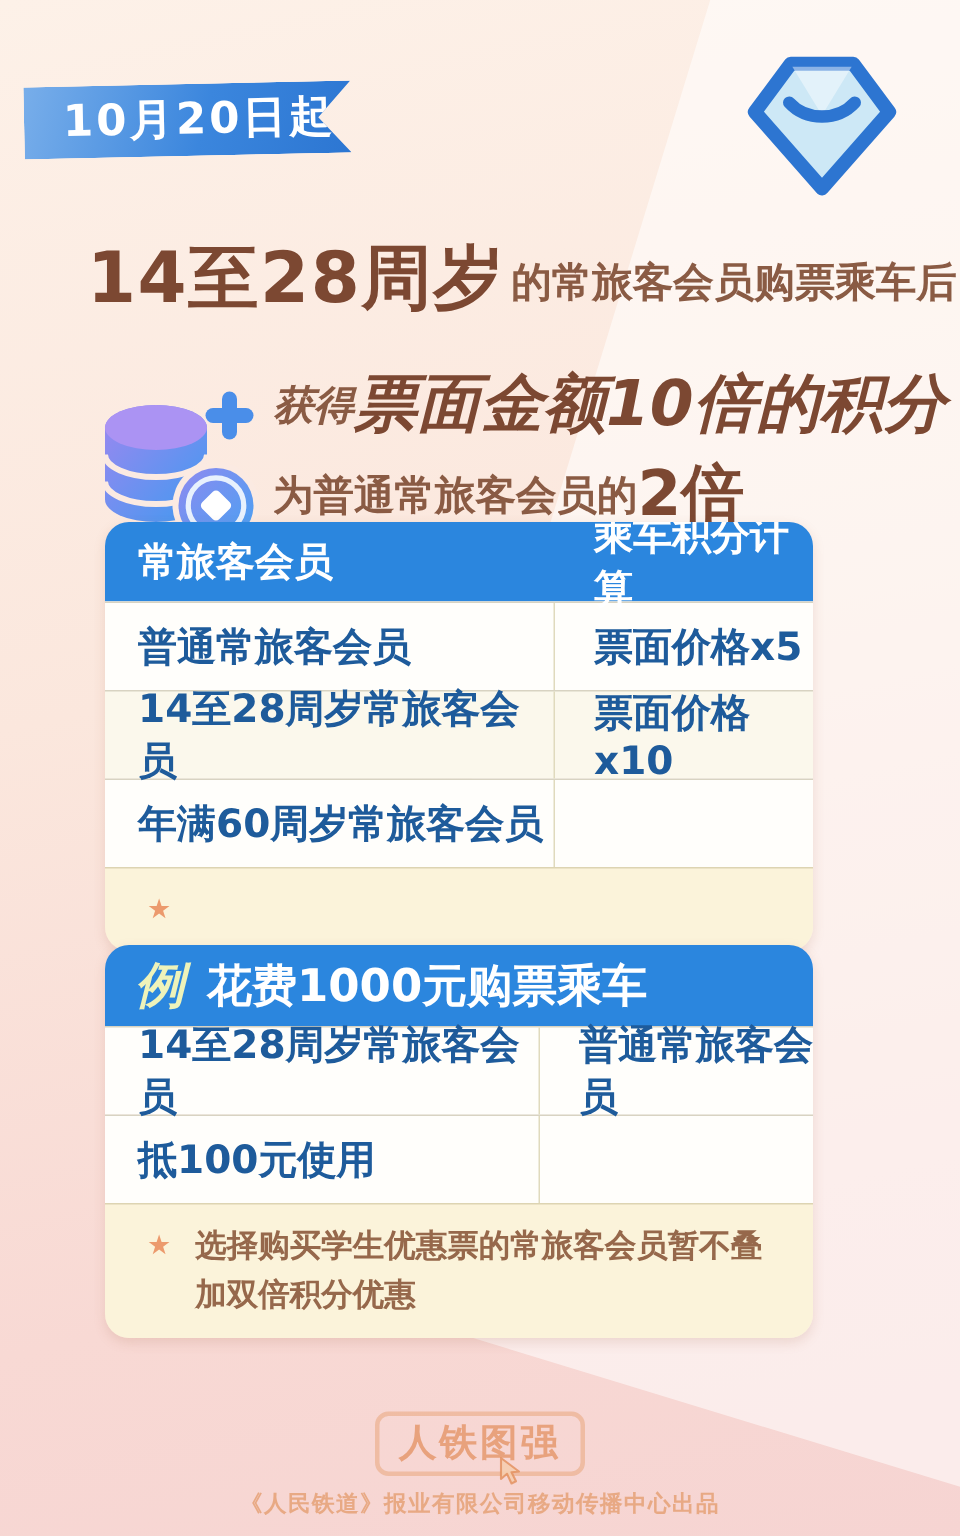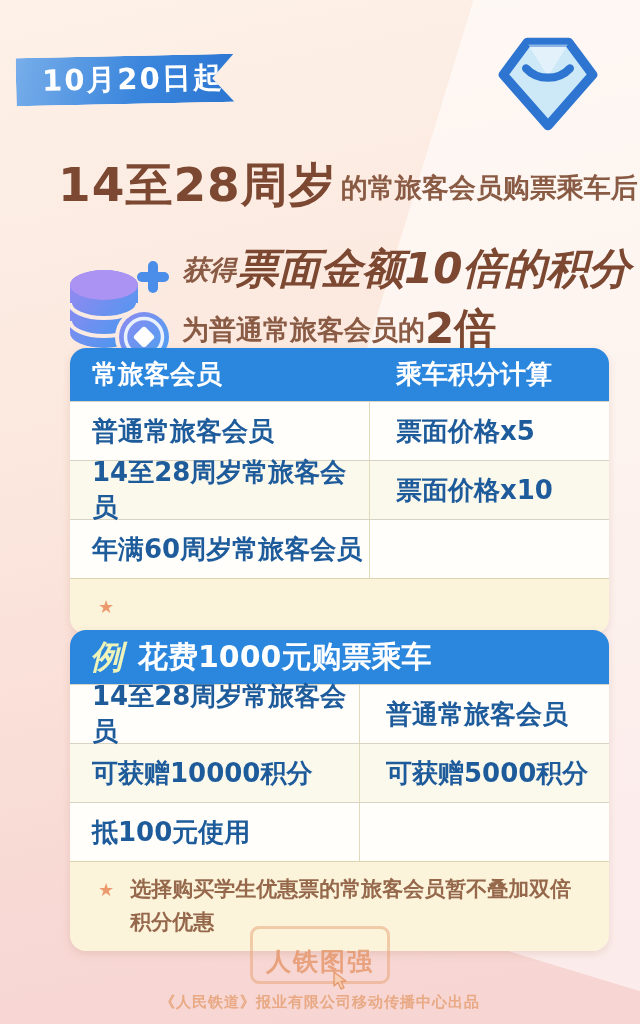--- a/index.html
+++ b/index.html
@@ -33,21 +33,21 @@
   .h-row { display:flex; align-items:flex-start; margin-top:24px; }
   .coins { width:114px; height:112px; flex:none; margin-left:2px; margin-top:14px; }
   .h-lines { margin-left:8px; }
   .h-line2,.h-line3 { font-size:27px; font-weight:bold; color:#8a5b44; white-space:nowrap; }
   .h-line2 { margin-top:0;font-style:italic; }
   .h-line2 .em,.h-line3 .em { font-size:42px; color:#7c4832; vertical-align:-4px; }
   .h-line3 { margin-top:4px; }
 
   
   .card {
-    position:absolute; left:70px; width:539px; border-radius:16px; overflow:hidden;
+    position:absolute; left:70px; width:472px; border-radius:16px; overflow:hidden;
     box-shadow:0 3px 8px rgba(170,110,85,0.18);
   }
   .card1 { top:348px; }
   .card2 { top:630px; }
   .t-header { display:flex; align-items:center; background:#2b86de; height:53px;
     color:#ffffff; font-weight:bold; font-size:26px; }
   .t-header .c1 { width:300px; box-sizing:border-box; padding-left:22px; }
   .t-header .c2 { flex:1; padding-left:26px; }
   .t-row { display:flex; align-items:stretch; height:58px; background:#fffefb;
     font-size:26px; font-weight:bold; color:#1e5b9b; border-top:1px solid #d8d3c2; }
@@ -63,21 +63,21 @@
   .t-note .star { color:#ec9a6d; font-size:18px; margin-right:16px; margin-top:3px; flex:none; }
   .t2-header { display:flex; align-items:center; background:#2b86de; height:54px;
     box-sizing:border-box; padding-left:20px; }
   .t2-badge { color:#eef3ba; font-style:italic; font-weight:bold; font-size:33px;
     margin-right:14px; letter-spacing:1px; }
   .t2-title { color:#ffffff; font-weight:bold; font-size:30px; }
 
   
   .footer { position:absolute; left:0; right:0; bottom:12px; text-align:center; }
   .logo-badge { display:inline-block; position:relative; border:3px solid rgba(231,162,115,0.5);
-    border-radius:9px; padding:16px 13px 3px 13px; color:rgba(226,142,92,0.72);
+    border-radius:9px; padding:1px 13px 3px 13px; color:rgba(226,142,92,0.72);
     font-weight:bold; font-size:25px; letter-spacing:2px; }
   .logo-cursor { position:absolute; left:58%; bottom:-10px; width:18px; height:20px; }
   .credit { margin-top:9px; color:rgba(231,166,128,0.95); font-size:15px; font-weight:bold;
     letter-spacing:1px; }
 </style>
 </head>
 <body>
 
 <div class="poster">
   <div class="diag-band"></div>
@@ -155,24 +155,20 @@
 
   <div class="card card2">
     <div class="t2-header">
       <span class="t2-badge">例</span>
       <span class="t2-title">花费1000元购票乘车</span>
     </div>
     <div class="t-row">
       <div class="c1">14至28周岁常旅客会员</div>
       <div class="c2">普通常旅客会员</div>
     </div>
-    <div class="t-row alt">
-      <div class="c1">可获赠10000积分</div>
-      <div class="c2">可获赠5000积分</div>
-    </div>
     <div class="t-row">
       <div class="c1">抵100元使用</div>
     </div>
     <div class="t-note">
       <span class="star">★</span>
       <span>选择购买学生优惠票的常旅客会员暂不叠加双倍积分优惠</span>
     </div>
   </div>
 
   <div class="footer">

